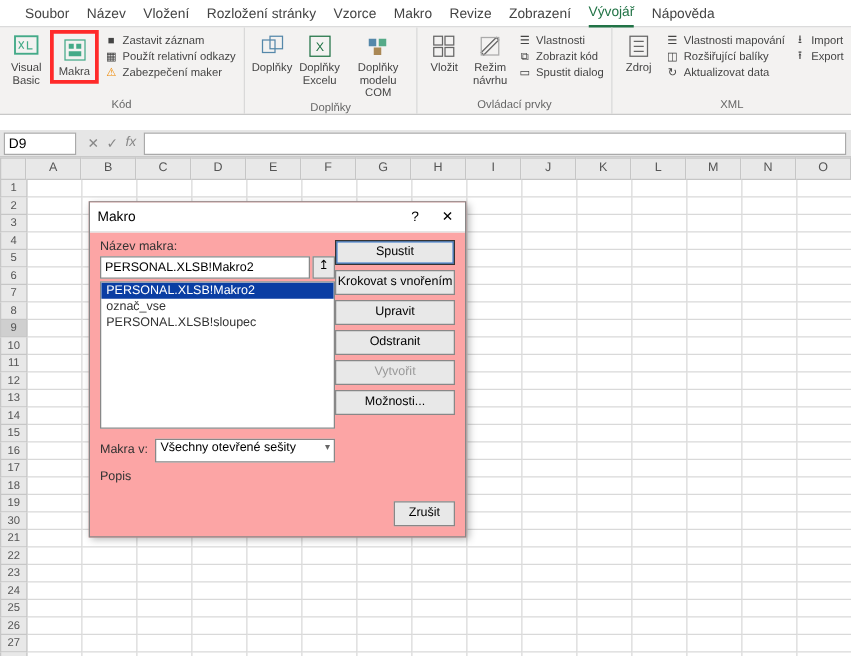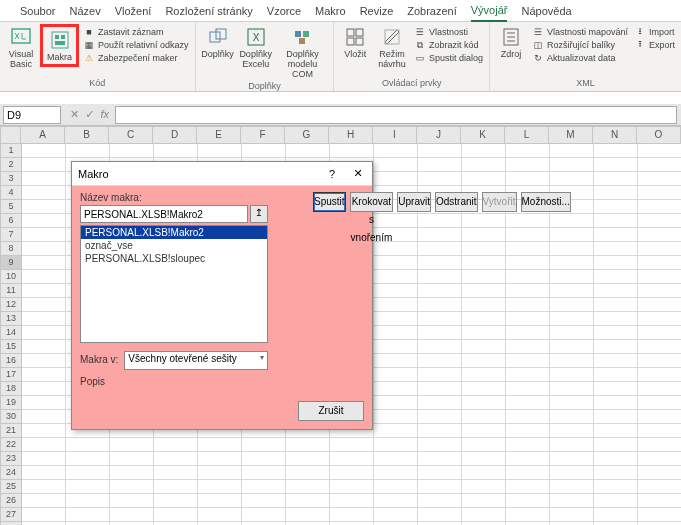--- a/index.html
+++ b/index.html
@@ -49,26 +49,26 @@
 .lbl { font-size: 10px; color: #333; margin-bottom: 2px; }
 .namefield-row { display: flex; gap: 2px; }
 .namefield { flex: 1; height: 18px; border: 1px solid #888; background: #fff; font-size: 10px; padding: 1px 3px; }
 .upbtn { width: 18px; height: 18px; border: 1px solid #888; background: #e8e8e8; text-align: center; font-size: 10px; line-height: 14px; cursor: pointer; }
 .listbox { height: 118px; border: 1px solid #888; background: #fff; margin-top: 2px; overflow: hidden; }
 .listbox div { font-size: 10px; padding: 1px 4px; color: #333; }
 .listbox .selrow { background: #0a3ea3; color: #fff; }
 .row2 { display: flex; align-items: center; gap: 6px; margin-top: 8px; }
 .combo { flex: 1; border: 1px solid #888; background: #fff; height: 19px; font-size: 10px; padding: 1px 3px; display: flex; justify-content: space-between; align-items: flex-start; }
 .combo .arr { color: #666; font-size: 8px; }
-.btncol { position: absolute; right: 8px; top: 30px; display: flex; flex-direction: row; gap: 4px; width: 96px; padding-left: 45px; }
+.btncol { position: absolute; right: 8px; top: 30px; display: flex; flex-direction: column; gap: 4px; width: 96px; }
 .dbtn { height: 20px; border: 1px solid #888; background: #e8e8e8; font-size: 10px; cursor: pointer; text-align: center; line-height: 18px; }
 .dbtn.def { border: 1px solid #333; box-shadow: 0 0 0 1px #3072c9 inset; }
 .dbtn.dis { color: #999; }
 .footer { display: flex; justify-content: flex-end; padding: 6px 8px 8px; }
-.footer .dbtn { width: 66px; }
+.footer .dbtn { width: 49px; }
 .leftcol { width: 188px; }
 </style>
 </head>
 <body>
 
 <div class="tabs">
   <span>Soubor</span>
   <span>Název</span>
   <span>Vložení</span>
   <span>Rozložení stránky</span>

